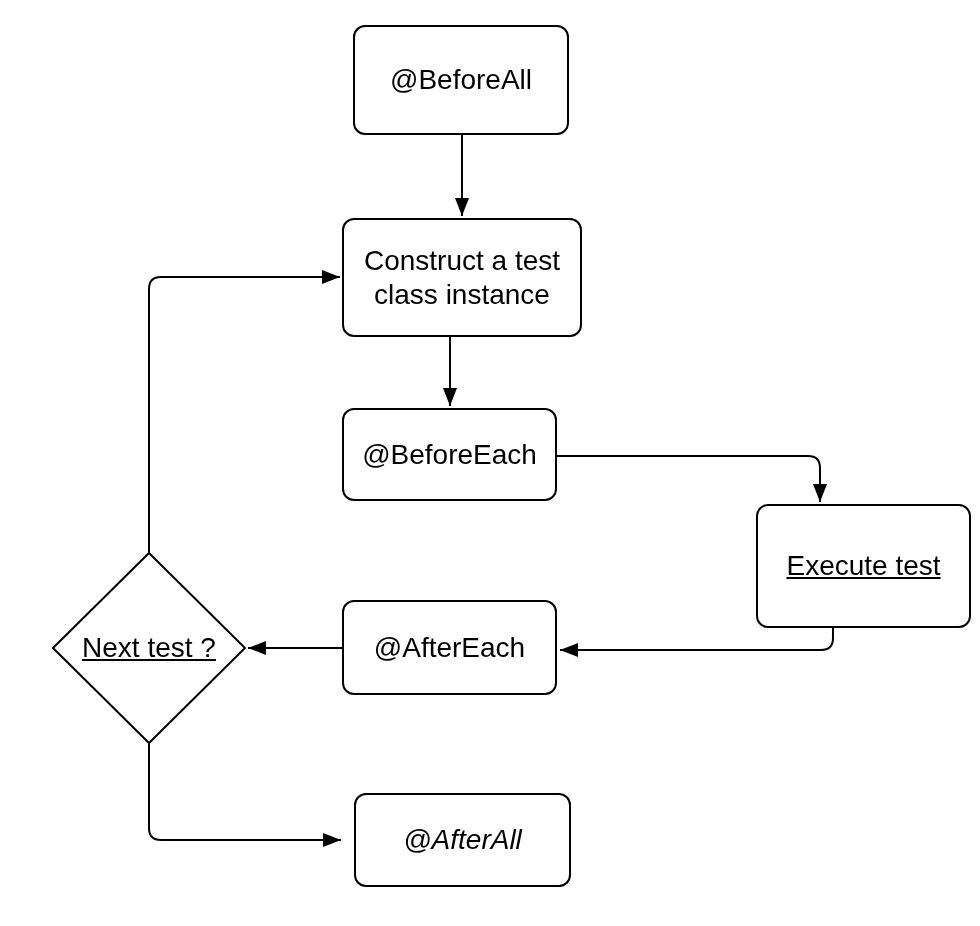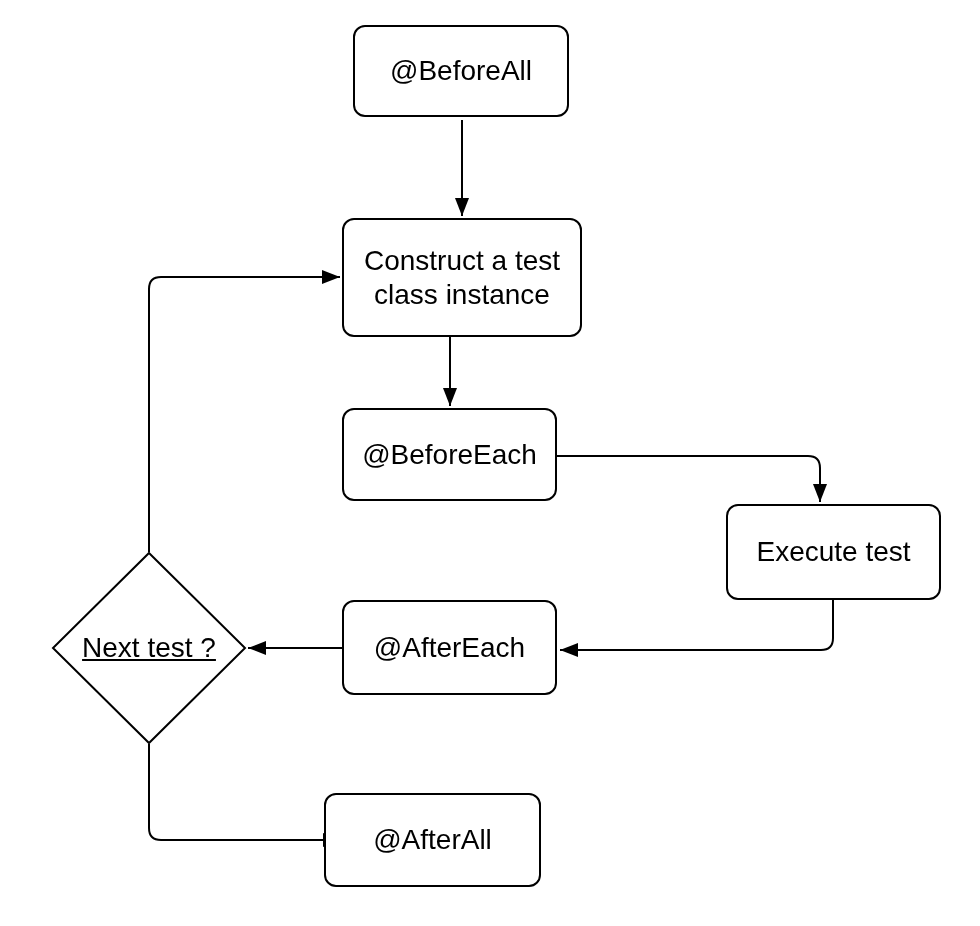--- a/index.html
+++ b/index.html
@@ -75,27 +75,27 @@
 
     <path d="M342,648 L248,648" fill="none" stroke="#000000" stroke-width="2" marker-end="url(#arrow)"></path>
 
     <path d="M149,552 L149,289 Q149,277 161,277 L340,277" fill="none" stroke="#000000" stroke-width="2" marker-end="url(#arrow)"></path>
 
     <path d="M149,744 L149,828 Q149,840 161,840 L341,840" fill="none" stroke="#000000" stroke-width="2" marker-end="url(#arrow)"></path>
 
     <polygon points="149,553 245,648 149,743 53,648" fill="#ffffff" stroke="#000000" stroke-width="2"></polygon>
   </svg>
 
-  <div class="node" style="left:353px; top:25px; width:216px; height:92px;">@BeforeAll</div>
+  <div class="node" style="left:353px; top:25px; width:216px; height:110px;">@BeforeAll</div>
 
   <div class="node construct" style="left:342px; top:218px; width:240px; height:119px;">Construct a test class instance</div>
 
   <div class="node" style="left:342px; top:408px; width:215px; height:93px;">@BeforeEach</div>
 
-  <div class="node" style="left:726px; top:504px; width:215px; height:96px;">Execute test</div>
+  <div class="node" style="left:756px; top:504px; width:215px; height:124px;text-decoration:underline;">Execute test</div>
 
   <div class="node" style="left:342px; top:600px; width:215px; height:95px;text-align:center;">@AfterEach</div>
 
   <div class="diamond-label" style="left:53px; top:553px; width:192px; height:190px;">Next test ?</div>
 
-  <div class="node" style="left:324px; top:793px; width:217px; height:94px;">@AfterAll</div>
+  <div class="node" style="left:354px; top:793px; width:217px; height:94px;font-style:italic;">@AfterAll</div>
 
 </div>
 
 </body></html>

